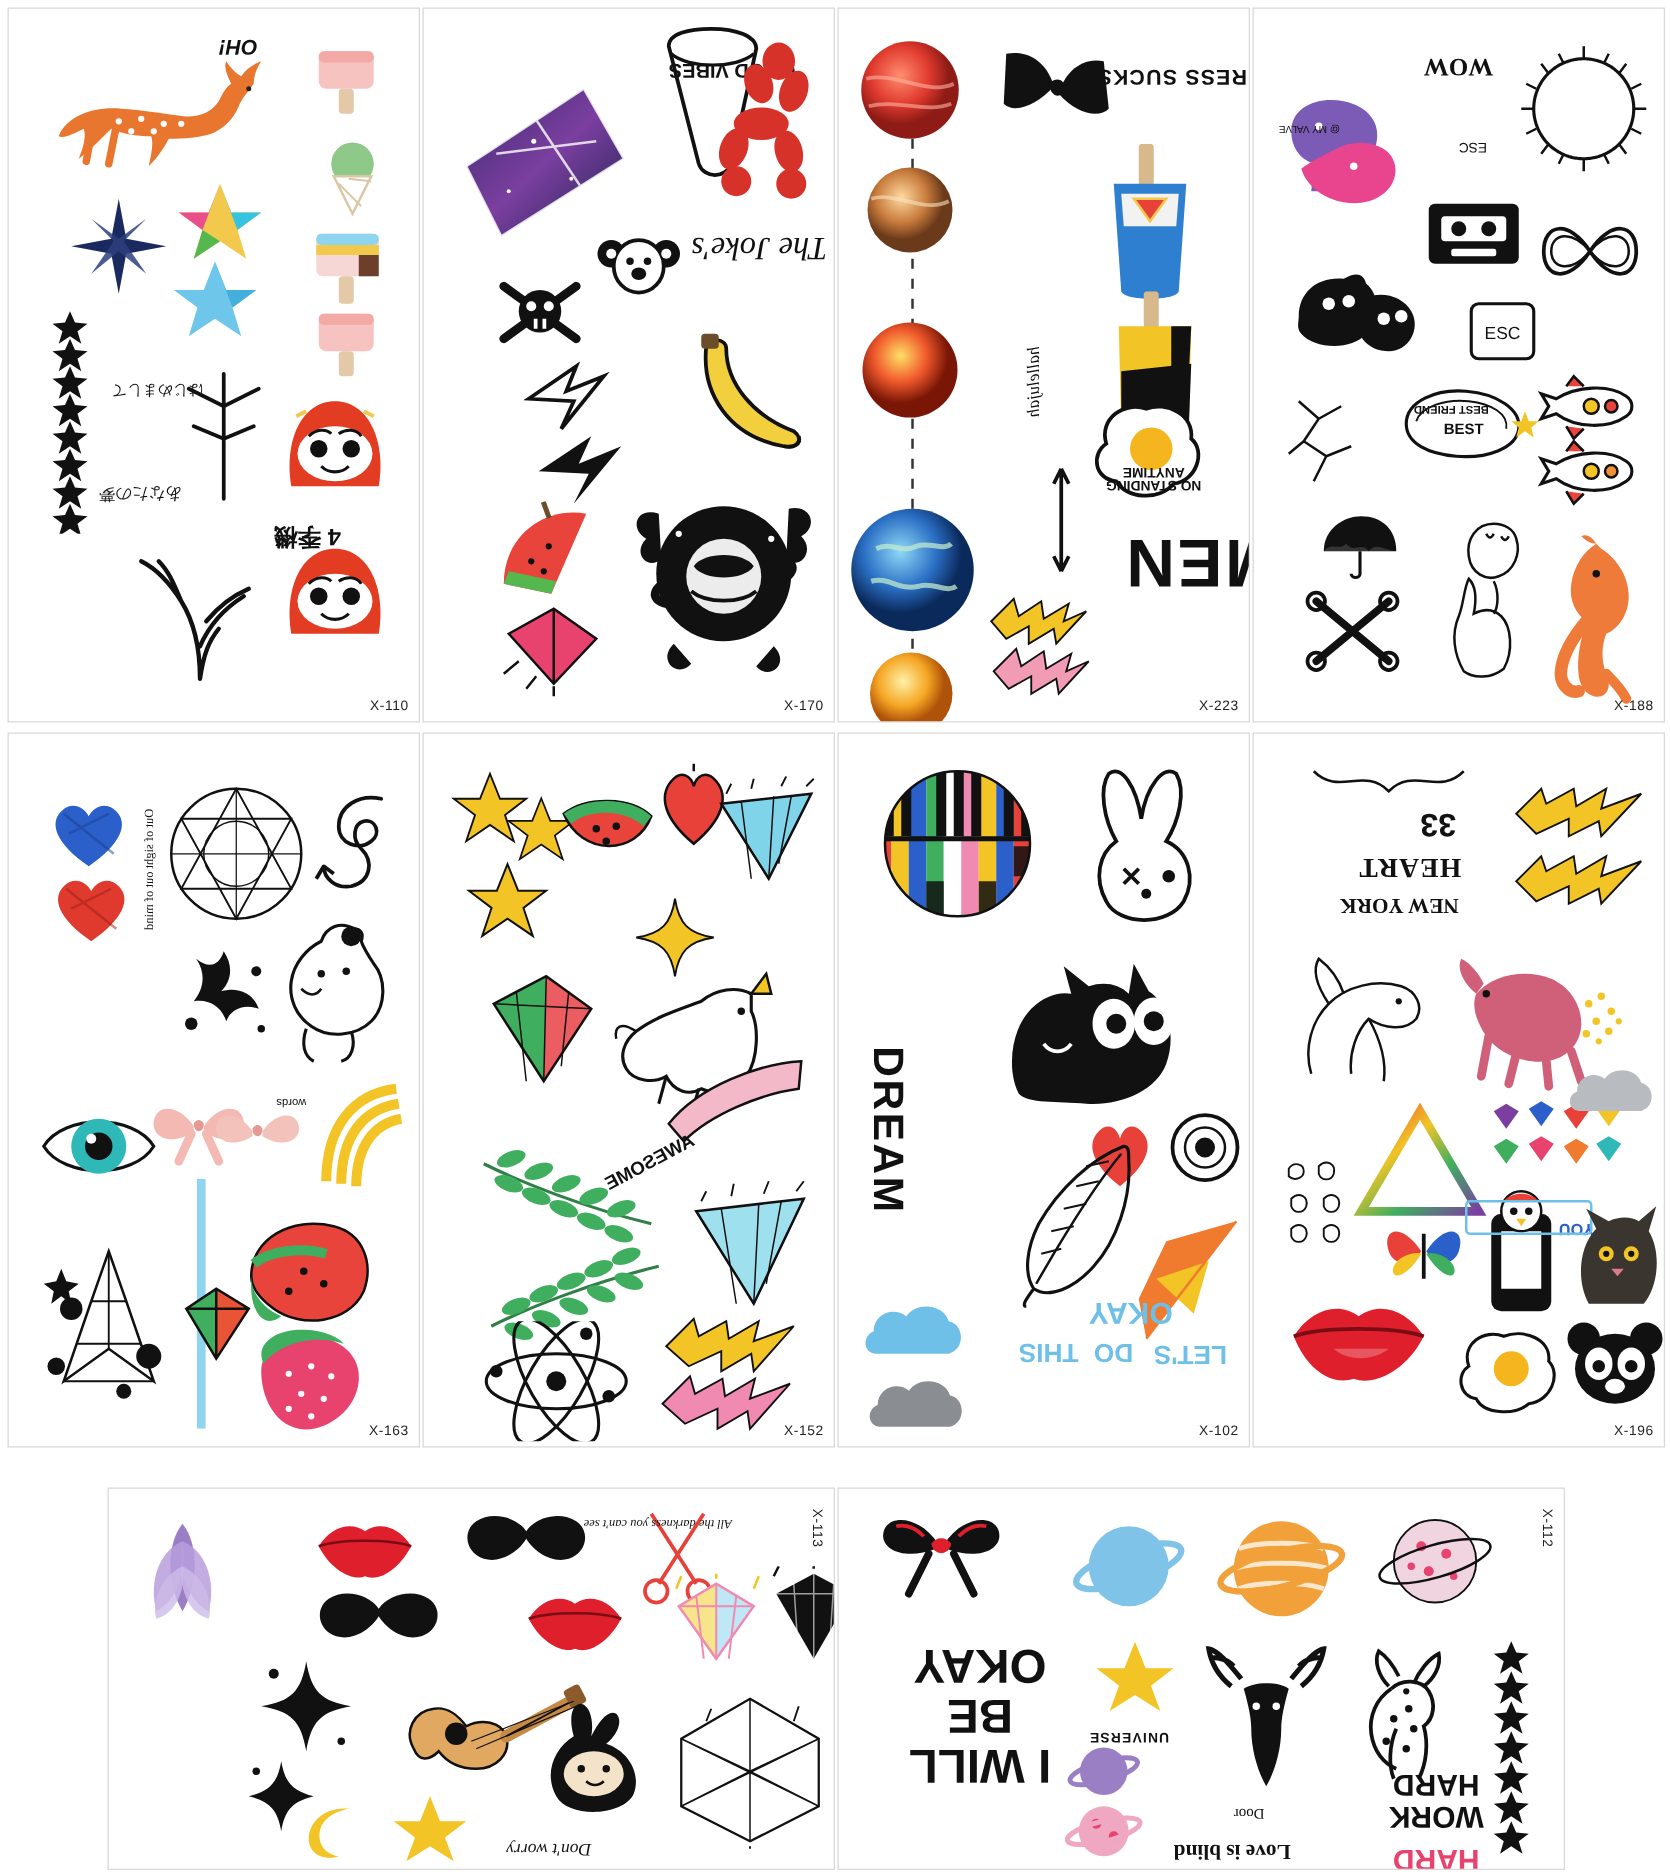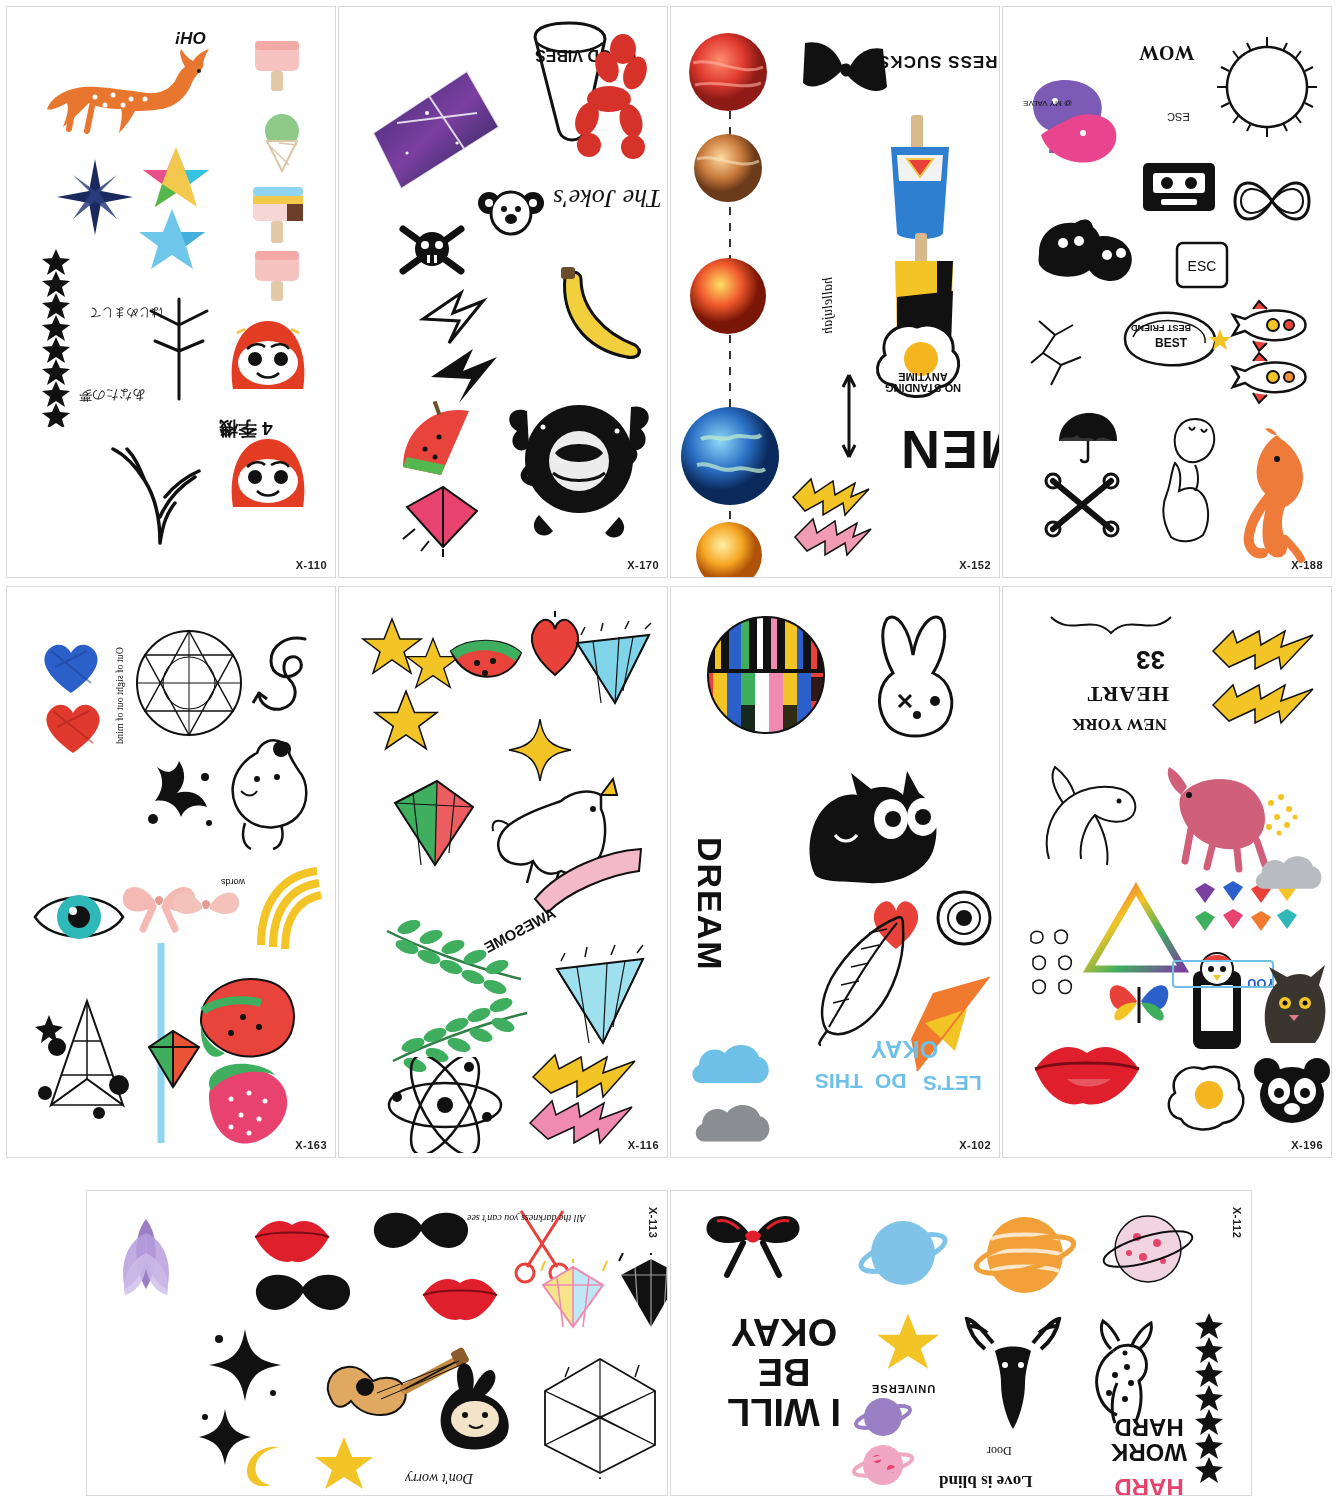--- a/index.html
+++ b/index.html
@@ -1,19 +1,19 @@
 <!DOCTYPE html>
 <html><head>
 <meta charset="utf-8">
 <style>
   html,body{margin:0;padding:0;background:#ffffff;}
   body{width:1336px;height:1500px;font-family:"Liberation Sans",sans-serif;overflow:hidden;}
   #board{position:relative;width:1336px;height:1500px;background:#fff;}
   .sheet{position:absolute;background:#fff;border:1px solid #d8d8d8;box-sizing:border-box;overflow:hidden;}
-  .code{position:absolute;font-size:11px;font-weight:700;color:#222;letter-spacing:.5px;}
+  .code{position:absolute;font-size:11px;font-weight:400;color:#222;letter-spacing:.5px;}
   .code.br{right:8px;bottom:6px;}
   .code.tr-v{right:6px;top:10px;writing-mode:vertical-rl;}
   .el{position:absolute;}
   .txt{position:absolute;color:#111;line-height:1;white-space:nowrap;}
   .rot180{transform:rotate(180deg);}
 </style>
 </head>
 <body>
 
 <div id="board">
@@ -319,21 +319,21 @@
     </div>
 
     <div class="txt rot180" style="left:228px;top:416px;font-size:54px;font-weight:900;letter-spacing:2px;">AMEN</div>
 
     <svg class="el" style="left:118px;top:468px;" width="84" height="48" viewBox="0 0 84 48">
       <path d="M4 22 L22 4 L26 18 L44 6 L46 20 L66 8 L62 22 L80 14 L56 40 L54 28 L34 40 L34 26 L16 36 Z" fill="#f2c425" stroke="#111" stroke-width="1.5"></path>
     </svg>
     <svg class="el" style="left:120px;top:508px;" width="84" height="48" viewBox="0 0 84 48">
       <path d="M4 22 L22 4 L26 18 L44 6 L46 20 L66 8 L62 22 L80 14 L56 40 L54 28 L34 40 L34 26 L16 36 Z" fill="#f19cb4" stroke="#111" stroke-width="1.5"></path>
     </svg>
-    <div class="code br">X-152</div>
+    <div class="code br">X-223</div>
   </div>
 
   <div class="sheet" style="left:1002px;top:6px;width:330px;height:572px;">
 
     <svg class="el" style="left:18px;top:62px;" width="110" height="110" viewBox="0 0 110 110">
       <path d="M12 36 C12 16 34 8 54 12 C74 16 84 30 80 46 C76 62 58 68 40 64 L36 84 L28 84 L30 62 C18 58 12 48 12 36 Z" fill="#7b5bb5"></path>
       <path d="M20 66 C26 86 52 98 74 92 C94 86 100 68 92 56 C84 44 62 42 48 50 C36 56 28 60 20 66 Z" fill="#e8458e"></path>
       <circle cx="62" cy="64" r="3" fill="#fff"></circle>
       <circle cx="34" cy="32" r="3" fill="#fff"></circle>
     </svg>
@@ -644,21 +644,21 @@
         <circle cx="104" cy="60" r="5" fill="#111"></circle>
       <circle cx="86" cy="10" r="5" fill="#111"></circle>
     </svg>
 
     <svg class="el" style="left:190px;top:462px;" width="110" height="58" viewBox="0 0 110 58">
       <path d="M4 28 L26 6 L30 20 L52 8 L54 22 L78 8 L74 24 L106 12 L74 48 L72 34 L48 48 L48 32 L22 44 Z" fill="#f2c425" stroke="#111" stroke-width="1.5"></path>
     </svg>
     <svg class="el" style="left:186px;top:508px;" width="112" height="58" viewBox="0 0 110 58">
       <path d="M4 28 L26 6 L30 20 L52 8 L54 22 L78 8 L74 24 L106 12 L74 48 L72 34 L48 48 L48 32 L22 44 Z" fill="#f08ab0" stroke="#111" stroke-width="1.5"></path>
     </svg>
-    <div class="code br">X-116</div>
+    <div class="code br">X-152</div>
   </div>
 
   <div class="sheet" style="left:670px;top:586px;width:330px;height:572px;">
 
     <svg class="el" style="left:20px;top:26px;" width="150" height="124" viewBox="0 0 150 124">
       <defs>
           <clipPath id="pcirc">
             <circle cx="75" cy="62" r="58"></circle>
           </clipPath>
         </defs>

